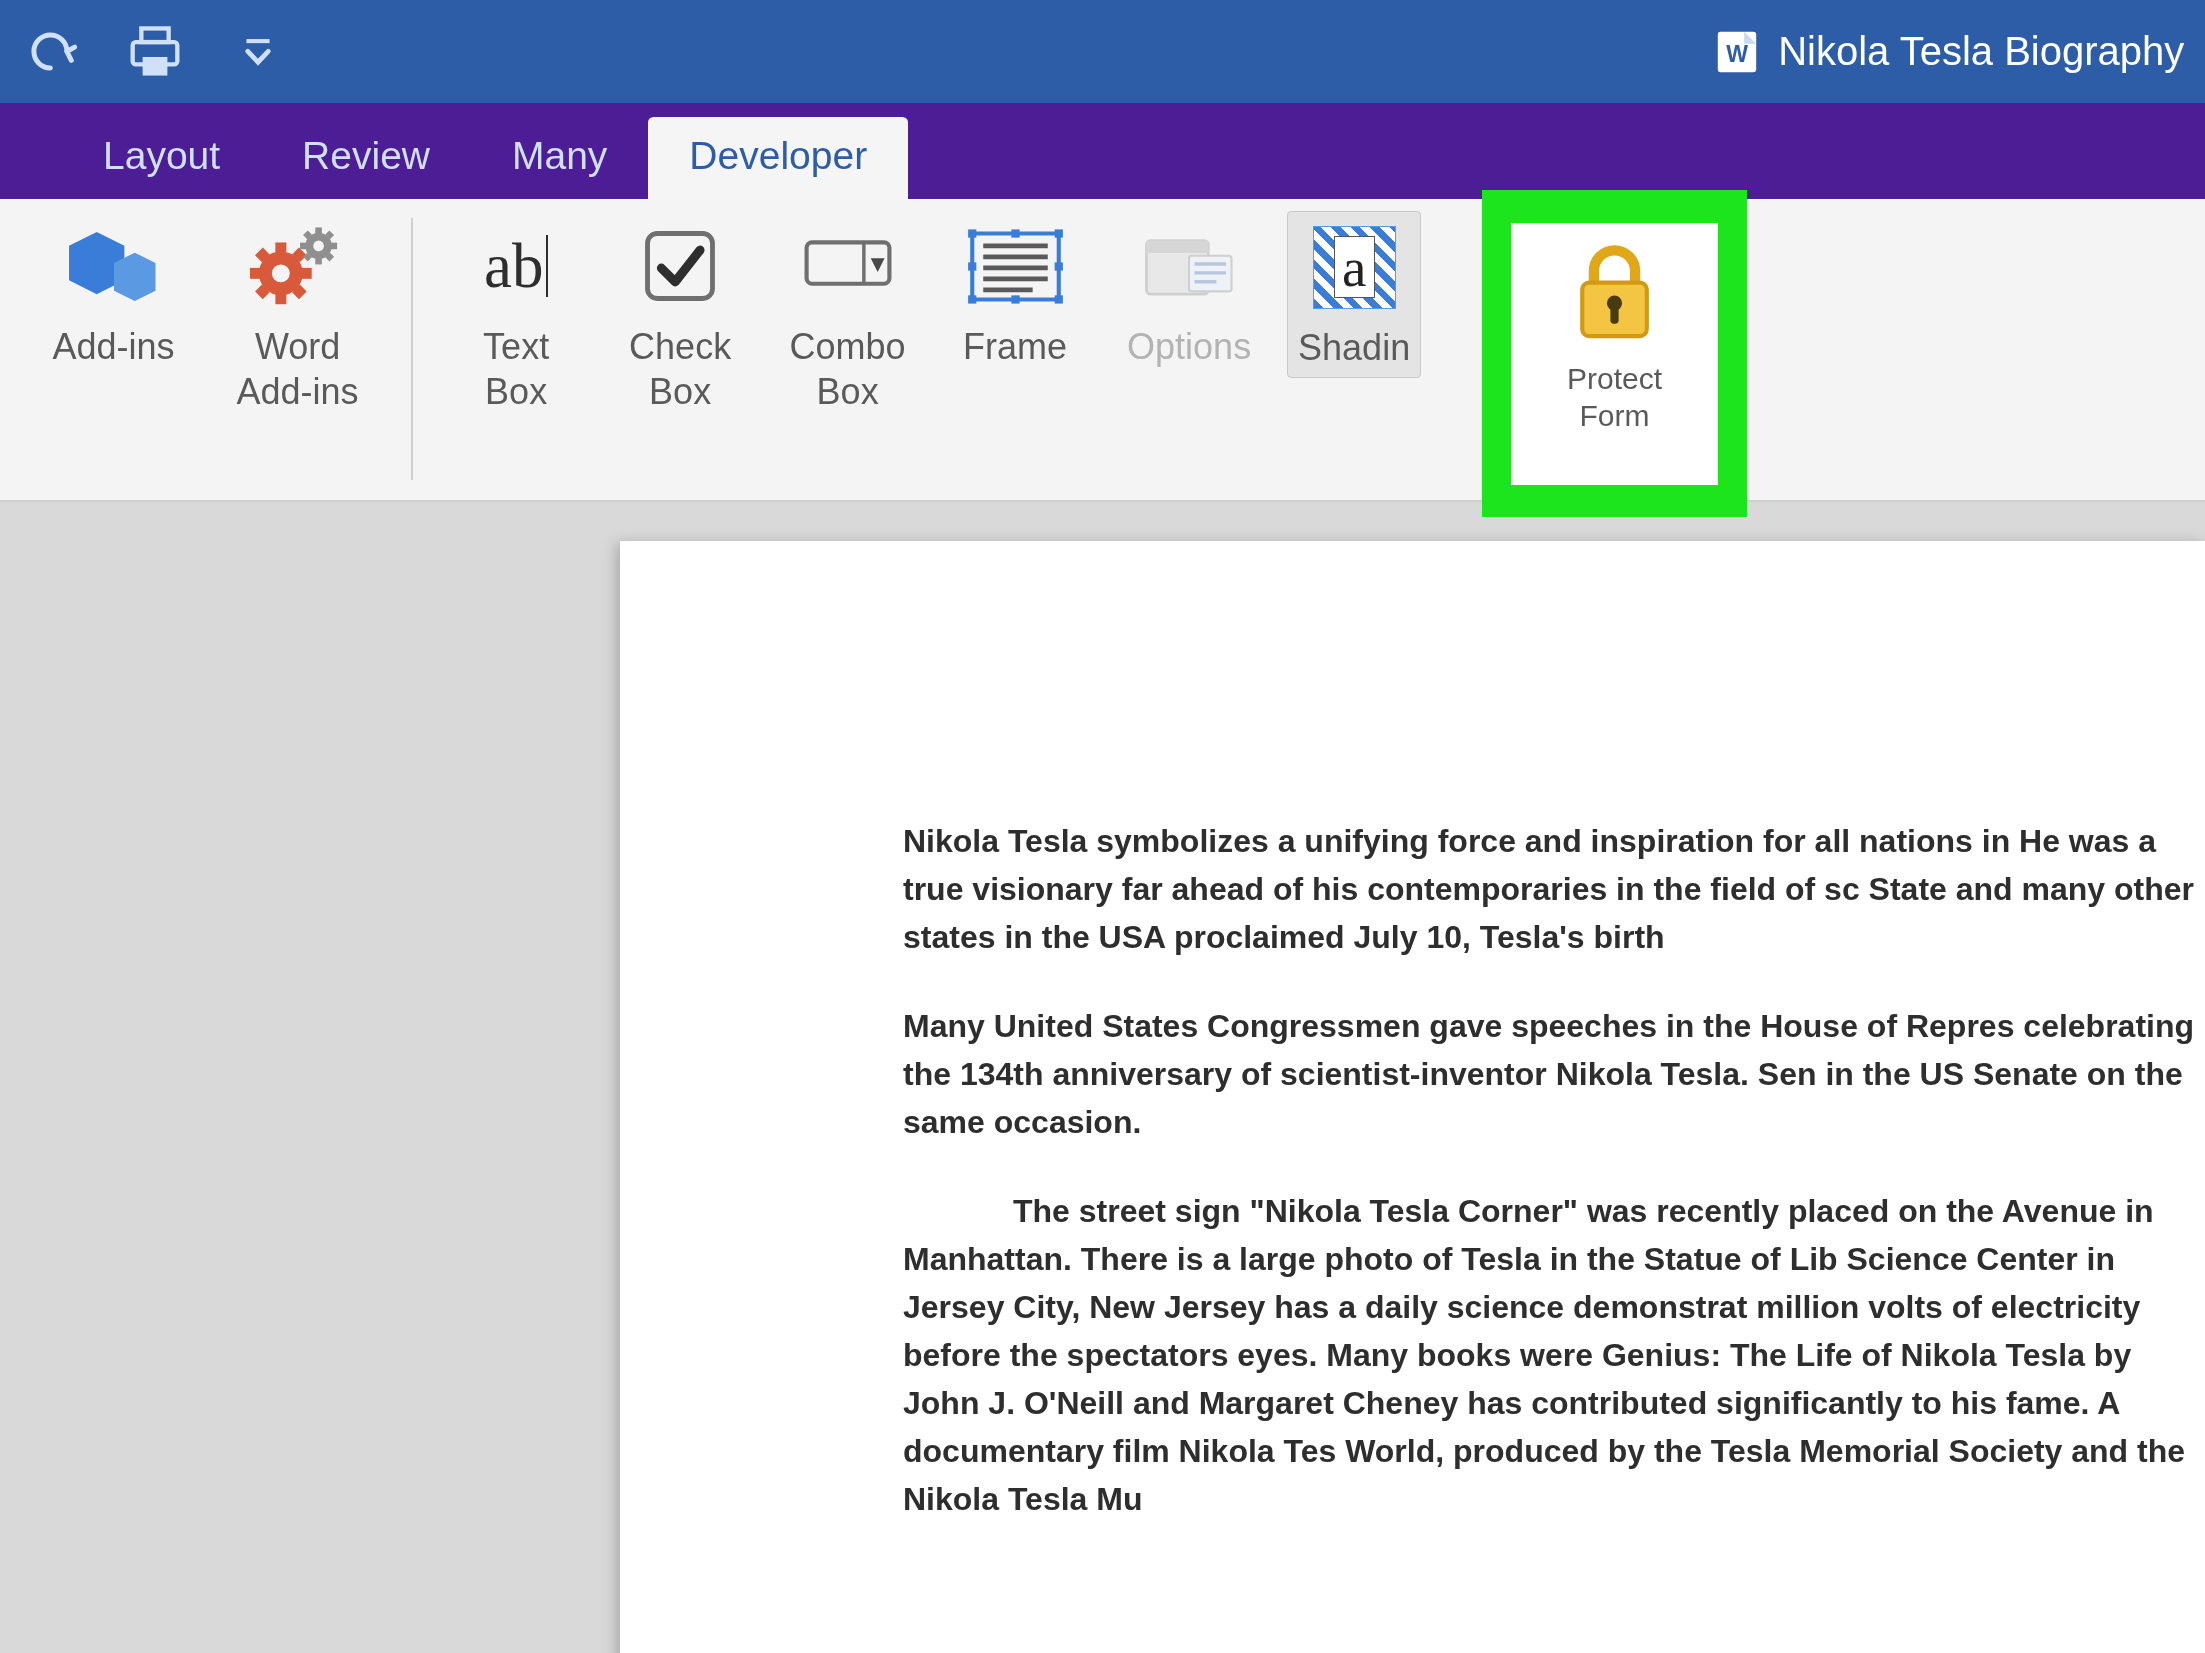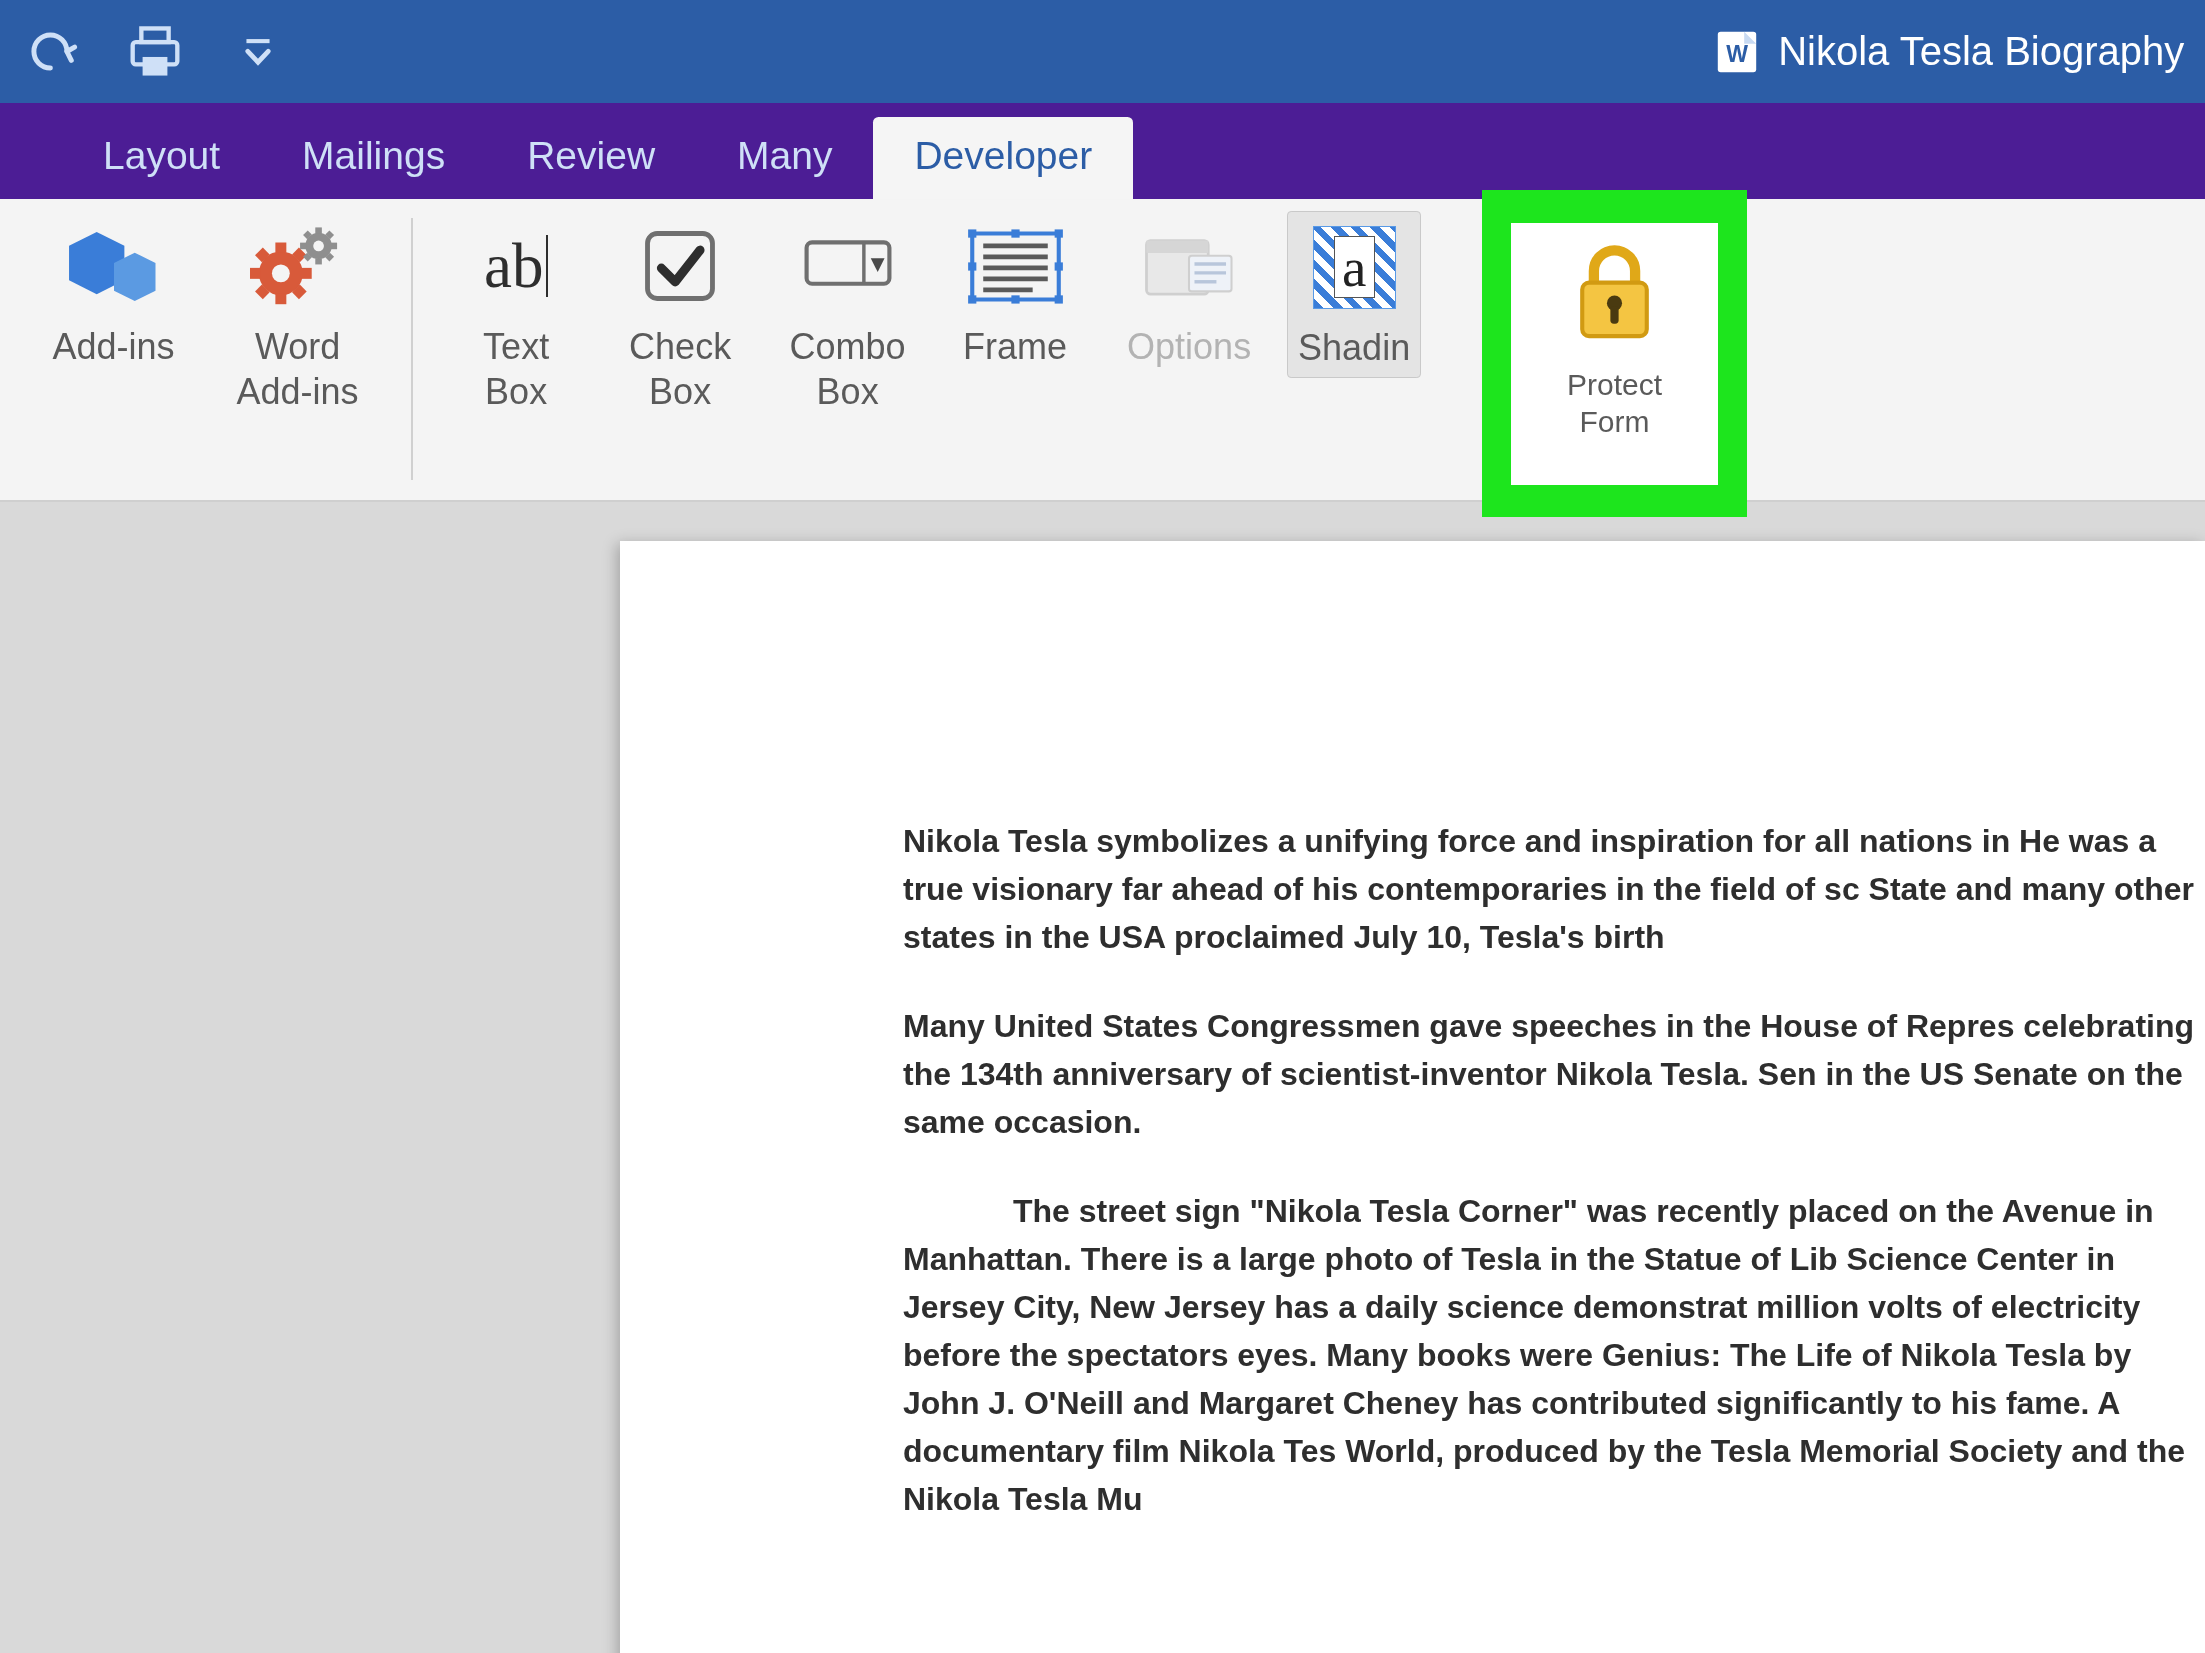--- a/index.html
+++ b/index.html
@@ -56,21 +56,21 @@
   
   .highlight-box {
     position:absolute; width:265px; height:327px;
     background:#1de51d; top:190px; left:1482px; z-index:5;
     display:flex; align-items:center; justify-content:center;
   }
   .highlight-inner {
     width:207px; height:262px; background:#ffffff;
     display:flex; flex-direction:column; align-items:center; justify-content:flex-start; padding-top:17px;
   }
-  .highlight-inner .lbl { font-size:30px; color:#5a5a5a; line-height:1.25; margin-top:23px;}
+  .highlight-inner .lbl { font-size:30px; color:#5a5a5a; line-height:1.25; margin-top:17px;}
 
   
   .doc-area {
     position:absolute; top:503px; left:0; right:0; bottom:0;
     background:#d9d9d9; display:flex; justify-content:flex-end;
     padding-top:38px;
   }
   .page {
     width:1585px; min-height:1378px; background:#fff;
     box-shadow: -2.8px 2.8px 13.8px rgba(0,0,0,0.25);
@@ -112,21 +112,20 @@
       <rect x="10" y="8" width="80" height="84" rx="6" fill="#fff"></rect>
       <path d="M65 8 L90 33 L65 33 Z" fill="#c8daf2"></path>
       <text x="50" y="70" font-size="48" font-weight="700" fill="#2c5da6" text-anchor="middle" font-family="Arial">W</text>
     </svg>
     <span>Nikola Tesla Biography</span>
   </div>
 </div>
 
 <div class="tabs-row">
   <div class="tab">Layout</div>
-  <div class="tab">Mailings</div>
   <div class="tab">Review</div>
   <div class="tab">Many</div>
   <div class="tab active">Developer</div>
 </div>
 
 <div class="ribbon">
 
   <div class="ribbon-group">
     <div class="ribbon-btn" style="width:172px">
       <div class="icon-box">

